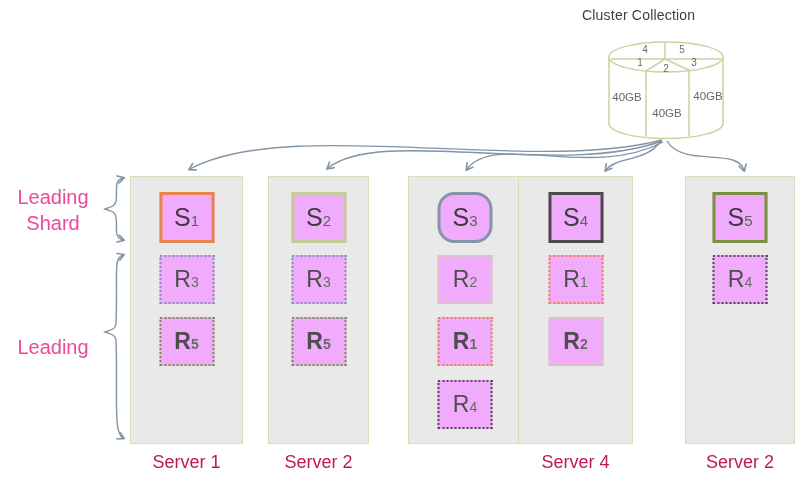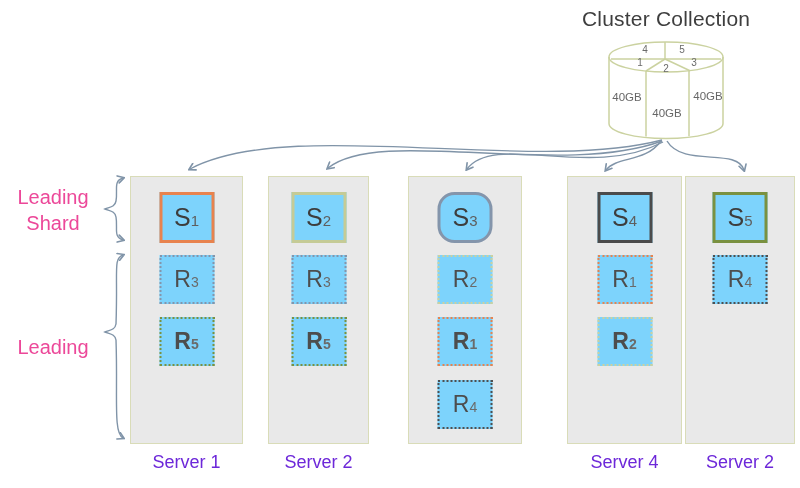--- a/index.html
+++ b/index.html
@@ -3,21 +3,21 @@
 <meta charset="utf-8">
 <style>
   html,body{margin:0;padding:0;background:#ffffff;}
   #canvas{
     position:relative;width:800px;height:488px;overflow:hidden;background:#ffffff;
     font-family:"Liberation Sans","DejaVu Sans",sans-serif;
   }
   #art{position:absolute;left:0;top:0;width:800px;height:488px;}
   .title{
     position:absolute;left:582px;top:7px;width:200px;
-    font-size:21px;color:#3e3e3e;letter-spacing:.2px;white-space:nowrap;
+    font-size:14px;color:#3e3e3e;letter-spacing:.2px;white-space:nowrap;
   }
   .cyl-num{
     position:absolute;transform:translate(-50%,-50%);
     font-size:10px;color:#6a6a6a;
   }
   .cyl-size{
     position:absolute;transform:translate(-50%,-50%);
     font-size:11.5px;color:#666666;white-space:nowrap;
   }
   .side-label{
@@ -26,37 +26,37 @@
   }
   #leading-label{top:184px;}
   #replicas-label{top:334px;}
   .server{position:absolute;top:176px;height:300px;}
   .server-box{
     position:absolute;left:0;top:0;width:100%;height:268px;
     background:#e9e9e9;border:1px solid #d9dcb8;box-sizing:border-box;
   }
   .node{
     position:absolute;left:50%;transform:translateX(-50%);
-    background:#7dd3fc;box-sizing:border-box;
+    background:#f0abfc;box-sizing:border-box;
     display:flex;justify-content:center;align-items:center;
   }
   .node.shard{width:55px;height:51px;border:3px solid #888;}
   .node.replica{width:55px;height:49px;border:2px dotted #888;}
   .slot-s{top:15px;}
   .slot-r1{top:78px;}
   .slot-r2{top:140px;font-weight:bold;}
   .slot-r3{top:203px;}
   .node-label{white-space:nowrap;}
   .shard .letter{font-size:25px;color:#3d3d3d;}
   .replica .letter{font-size:23px;color:#4d4d4d;}
   .shard .sub{font-size:15px;color:#5e5e5e;}
   .replica .sub{font-size:14px;color:#6a6a6a;}
   .server-label{
     position:absolute;left:0;top:276px;width:100%;text-align:center;
-    font-size:18px;color:#6d28d9;white-space:nowrap;
+    font-size:18px;color:#be185d;white-space:nowrap;
   }
   .stroke-olive{stroke:#cbd2a0;stroke-width:1.5;fill:none;}
   .arrow{stroke:#8094a8;stroke-width:1.4;fill:none;}
   .brace{stroke:#8094a8;stroke-width:1.4;fill:none;}
 </style>
 </head>
 <body>
 
 <div id="canvas">
 
@@ -145,21 +145,21 @@
       </div>
       <div class="node replica slot-r2" style="border-color: rgb(232, 131, 78);">
         <span class="node-label"><span class="letter">R</span><span class="sub">1</span></span>
       </div>
       <div class="node replica slot-r3" style="border-color: rgb(79, 79, 79);">
         <span class="node-label"><span class="letter">R</span><span class="sub">4</span></span>
       </div>
     </div>
   </div>
 
-  <div class="server" style="left:567px;width:115px;">
+  <div class="server" style="left:518px;width:115px;">
     <div class="server-box">
       <div class="node shard slot-s" style="border-color: rgb(75, 75, 75);">
         <span class="node-label"><span class="letter">S</span><span class="sub">4</span></span>
       </div>
       <div class="node replica slot-r1" style="border-color: rgb(232, 131, 78);">
         <span class="node-label"><span class="letter">R</span><span class="sub">1</span></span>
       </div>
       <div class="node replica slot-r2" style="border-color: rgb(204, 209, 159);">
         <span class="node-label"><span class="letter">R</span><span class="sub">2</span></span>
       </div>

